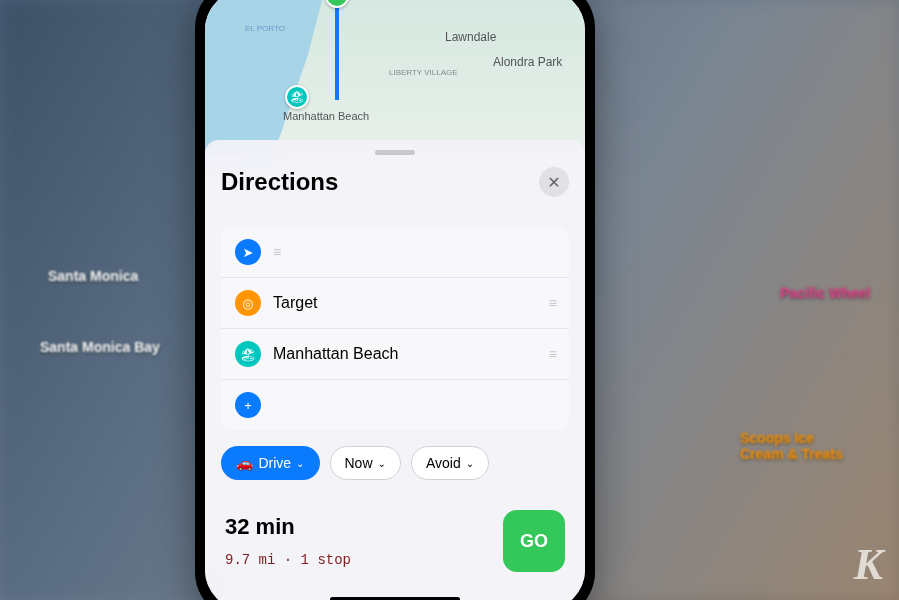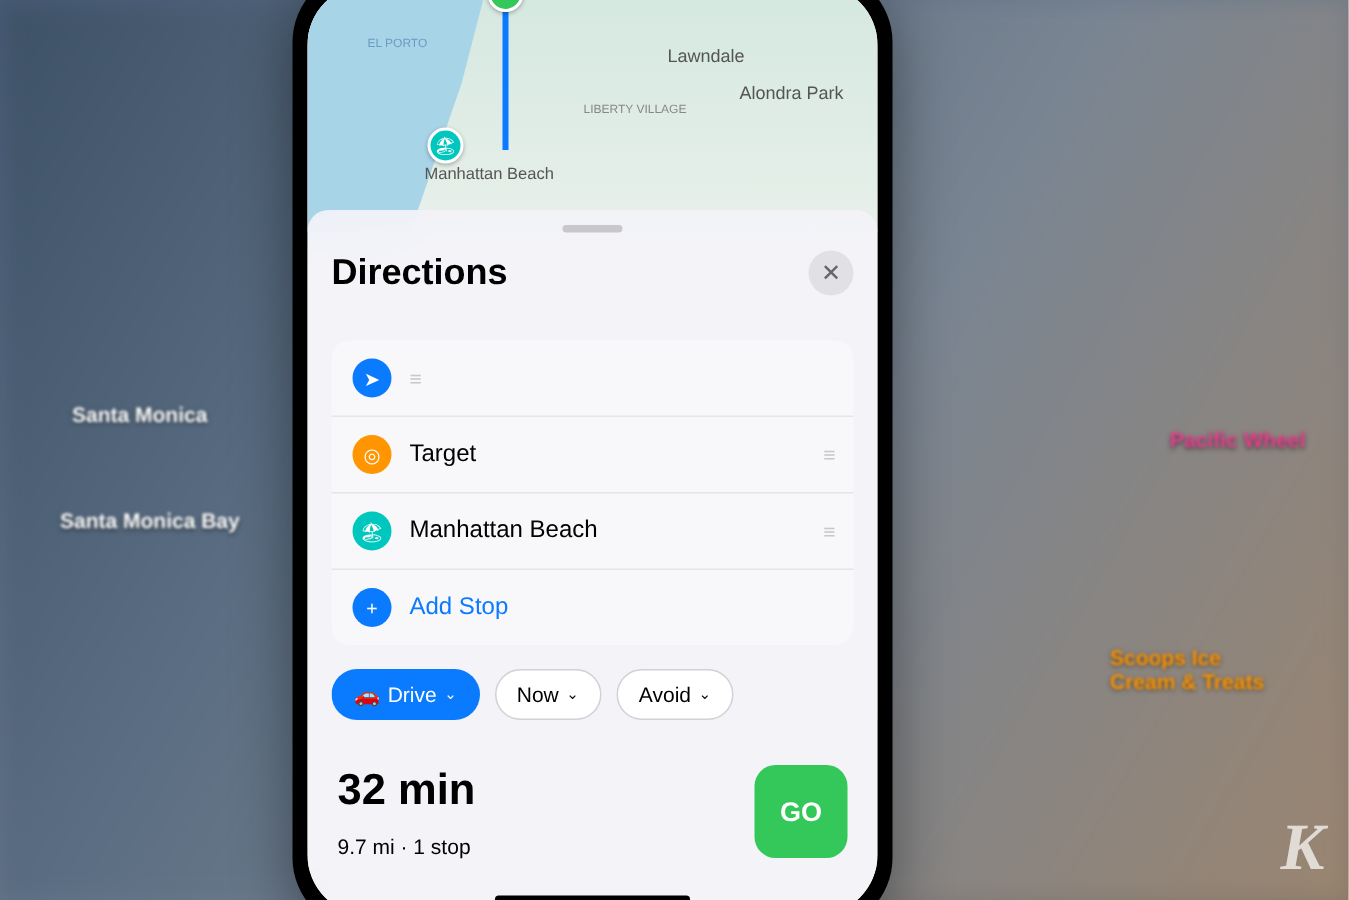--- a/index.html
+++ b/index.html
@@ -25,22 +25,22 @@
 .stop-label { flex: 1; font-size: 16px; color: #000; }
 .add-stop-label { color: #0a7aff; }
 .drag-handle { color: #c7c7cc; font-size: 14px; letter-spacing: -2px; }
 .pills-row { display: flex; gap: 10px; margin-bottom: 30px; }
 .pill { padding: 8px 14px; border-radius: 18px; font-size: 14px; display: flex; align-items: center; gap: 5px; cursor: pointer; border: 1px solid transparent; }
 .pill-primary { background: #0a7aff; color: #fff; font-weight: 500; }
 .pill-secondary { background: #fff; color: #000; border: 1px solid #d1d1d6; }
 .chev { font-size: 10px; }
 .summary-row { display: flex; justify-content: space-between; align-items: center; padding: 0 4px; }
 .summary-text { }
-.summary-title { font-size: 29px; font-weight: 700; color: #000; }
-.summary-sub { font-size: 14px; color: #000000; margin-top: 12px; }
+.summary-title { font-size: 22px; font-weight: 700; color: #000; }
+.summary-sub { font-size: 14px; color: #7f1d1d; margin-top: 12px; font-family: Liberation Mono, monospace; }
 .go-btn { width: 62px; height: 62px; border-radius: 14px; background: #34c759; color: #fff; font-size: 18px; font-weight: 700; display: flex; align-items: center; justify-content: center; cursor: pointer; }
 .home-indicator { position: absolute; bottom: 8px; left: 50%; transform: translateX(-50%); width: 130px; height: 5px; background: #000; border-radius: 3px; }
 .watermark { position: absolute; right: 16px; bottom: 10px; font-size: 44px; font-weight: 800; font-style: italic; color: rgba(255,255,255,0.7); font-family: Georgia, serif; }
 </style>
 </head>
 <body>
 
 <div class="bg-blur"></div>
 <div class="bg-label" style="top:268px;left:48px">Santa Monica</div>
 <div class="bg-label" style="top:339px;left:40px">Santa Monica Bay</div>
@@ -82,21 +82,20 @@
           <div class="stop-label">Target</div>
           <div class="drag-handle">≡</div>
         </div>
         <div class="stop-row">
           <div class="stop-icon" style="background:#00c7be">🏖</div>
           <div class="stop-label">Manhattan Beach</div>
           <div class="drag-handle">≡</div>
         </div>
         <div class="stop-row">
           <div class="stop-icon" style="background:#0a7aff">+</div>
-          <div class="stop-label add-stop-label">Add Stop</div>
         </div>
       </div>
 
       <div class="pills-row">
         <div class="pill pill-primary">
           <span>🚗</span>
           <span>Drive</span>
           <span class="chev">⌄</span>
         </div>
         <div class="pill pill-secondary">

